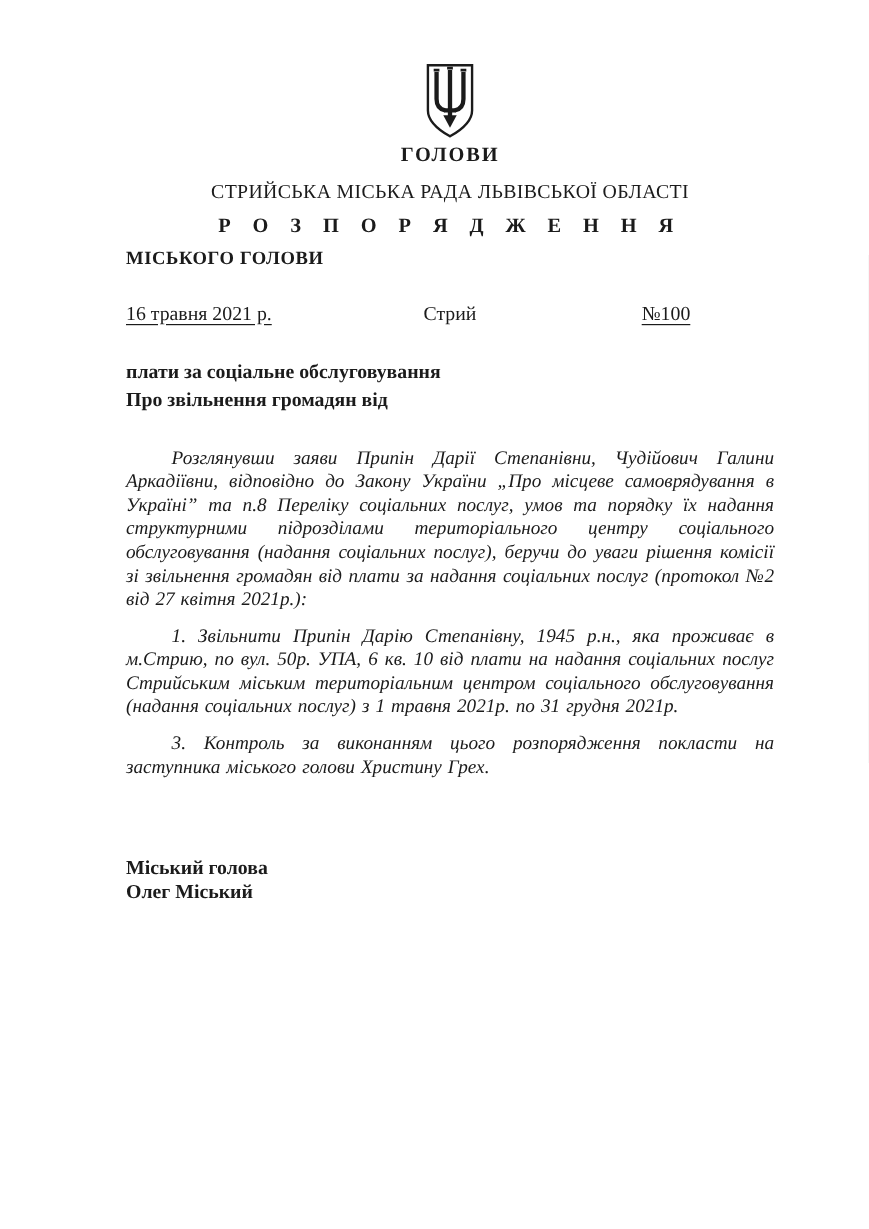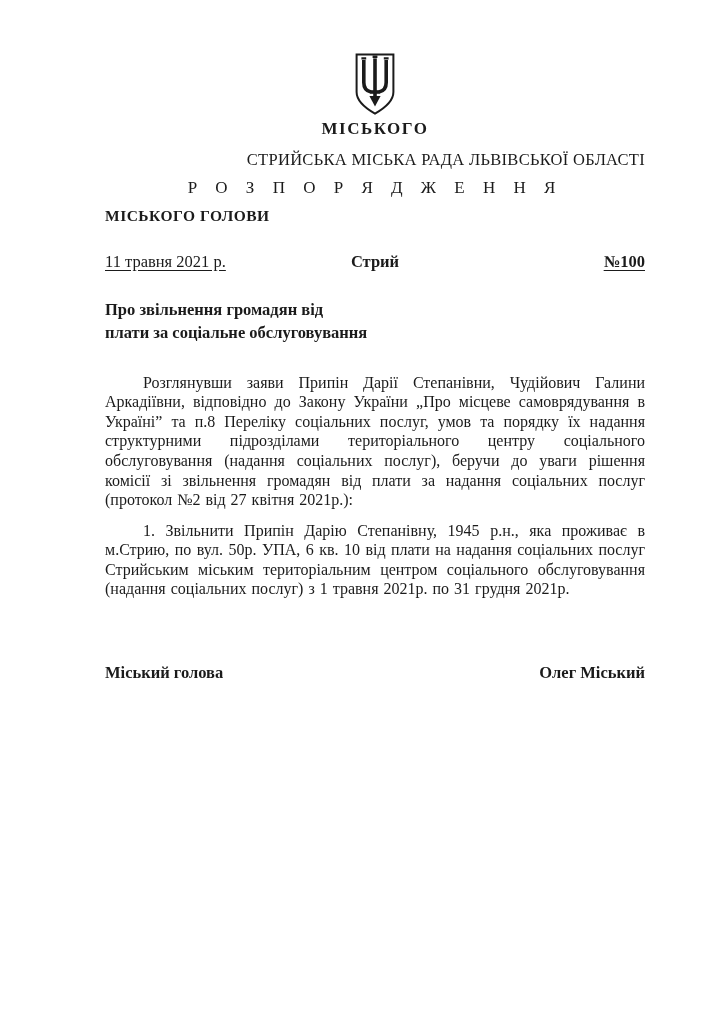--- a/index.html
+++ b/index.html
@@ -21,112 +21,115 @@
     align-items: center;
   }
   .emblem-shield { display: block; }
   .country-label {
     font-weight: bold;
     font-size: 17px;
     letter-spacing: 1.5px;
     margin-top: 3px;
   }
   .org-line {
-    text-align: right;
+    text-align: center;
     font-size: 16.5px;
     letter-spacing: 0.3px;
     margin-top: 11px;
     white-space: nowrap;
   }
   .doc-type-line {
     text-align: center;
-    font-weight: normal;
+    font-weight: bold;
     font-size: 17px;
     letter-spacing: 7px;
     margin-top: 8px;
   }
   .doc-author-line {
     text-align: left;
     font-weight: bold;
     font-size: 15.5px;
     letter-spacing: 0.5px;
     margin-top: 9px;
   }
   .meta-row {
     display: flex;
     align-items: baseline;
     margin-top: 27px;
     font-size: 16.5px;
   }
   .meta-cell { flex: 1; }
   .meta-date { text-align: left; text-decoration: underline; text-underline-offset: 3px; }
-  .meta-place { text-align: center; font-weight: bold; }
-  .meta-number { text-align: right; text-decoration: underline; text-underline-offset: 3px; font-weight: bold; }
+  .meta-place { text-align: center; }
+  .meta-number { text-align: center; text-decoration: underline; text-underline-offset: 3px; }
   .subject-block {
     font-weight: bold;
     font-size: 16.5px;
     line-height: 1.38;
     margin-top: 27px;
   }
   .body-block { margin-top: 28px; }
   .body-block p {
     font-size: 16px;
     line-height: 19.6px;
     text-align: justify;
     text-indent: 38px;
     word-spacing: 1px;
     margin: 0 0 11px 0;
+    font-style: italic;
   }
   .signature-row {
     display: flex;
     justify-content: space-between;
     align-items: baseline;
     font-weight: bold;
     font-size: 16.5px;
     margin-top: 64px;
+    flex-direction: column;
   }
 </style>
 </head>
 <body>
 
 <div class="page">
 
   <div class="emblem-wrap">
     <svg class="emblem-shield" width="48" height="64" viewBox="0 0 60 80" aria-hidden="true">
       <path d="M7,3 H53 V50 Q53,64 30,77 Q7,64 7,50 Z" fill="#ffffff" stroke="#1b1b1b" stroke-width="2.5"></path>
       <g stroke="#1b1b1b" stroke-width="4.5" fill="none">
         <path d="M16,10 V38 Q16,48 25,50"></path>
         <path d="M44,10 V38 Q44,48 35,50"></path>
         <path d="M30,8 V56"></path>
         <path d="M24,50 H36"></path>
       </g>
       <path d="M23,55 H37 L30,68 Z" fill="#1b1b1b"></path>
       <path d="M13,8 H19 M27,6 H33 M41,8 H47" stroke="#1b1b1b" stroke-width="3"></path>
     </svg>
-    <div class="country-label">МІСЬКОГО</div>
+    <div class="country-label">ГОЛОВИ</div>
   </div>
 
   <div class="org-line">СТРИЙСЬКА МІСЬКА РАДА ЛЬВІВСЬКОЇ ОБЛАСТІ</div>
   <div class="doc-type-line">Р О З П О Р Я Д Ж Е Н Н Я</div>
   <div class="doc-author-line">МІСЬКОГО ГОЛОВИ</div>
 
   <div class="meta-row">
-    <div class="meta-cell meta-date">11 травня 2021 р.</div>
+    <div class="meta-cell meta-date">16 травня 2021 р.</div>
     <div class="meta-cell meta-place">Стрий</div>
     <div class="meta-cell meta-number">№100</div>
   </div>
 
   <div class="subject-block">
+    <div>плати за соціальне обслуговування</div>
     <div>Про звільнення громадян від</div>
-    <div>плати за соціальне обслуговування</div>
   </div>
 
   <div class="body-block">
     <p>Розглянувши заяви Припін Дарії Степанівни, Чудійович Галини Аркадіївни,  відповідно до Закону України „Про місцеве самоврядування в Україні” та п.8 Переліку соціальних послуг, умов та порядку їх надання структурними підрозділами територіального центру соціального обслуговування  (надання соціальних послуг), беручи до уваги рішення комісії зі звільнення громадян від плати за надання соціальних послуг (протокол №2 від 27 квітня 2021р.):</p>
     <p>1. Звільнити Припін Дарію Степанівну, 1945 р.н., яка проживає в м.Стрию, по вул. 50р. УПА, 6 кв. 10 від плати на надання соціальних послуг Стрийським міським територіальним центром соціального обслуговування (надання соціальних послуг) з 1 травня 2021р. по 31 грудня 2021р.</p>
+    <p>3. Контроль за виконанням цього розпорядження покласти на заступника міського голови Христину Грех.</p>
   </div>
 
   <div class="signature-row">
     <div>Міський голова</div>
     <div>Олег Міський</div>
   </div>
 
 </div>
 
 </body></html>

